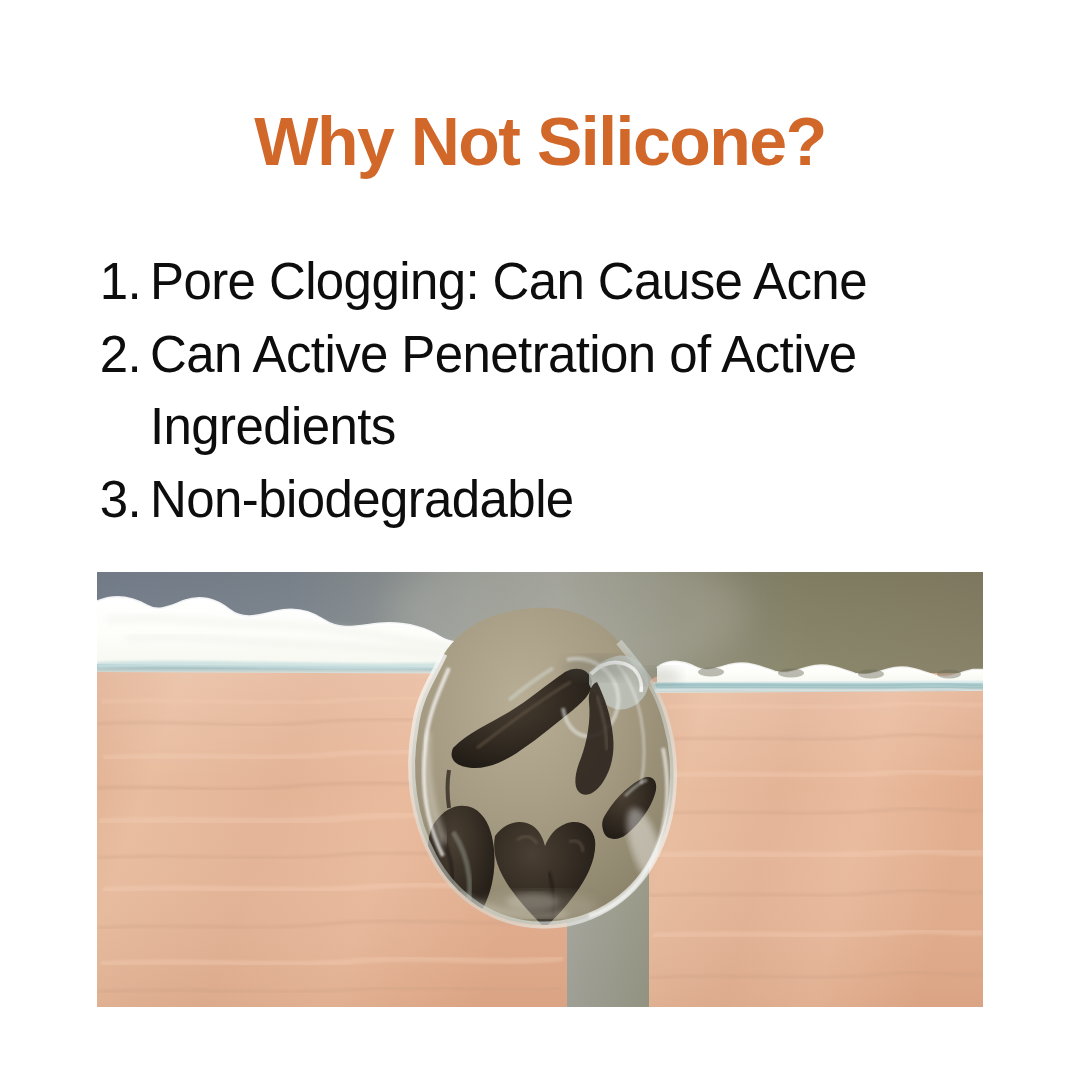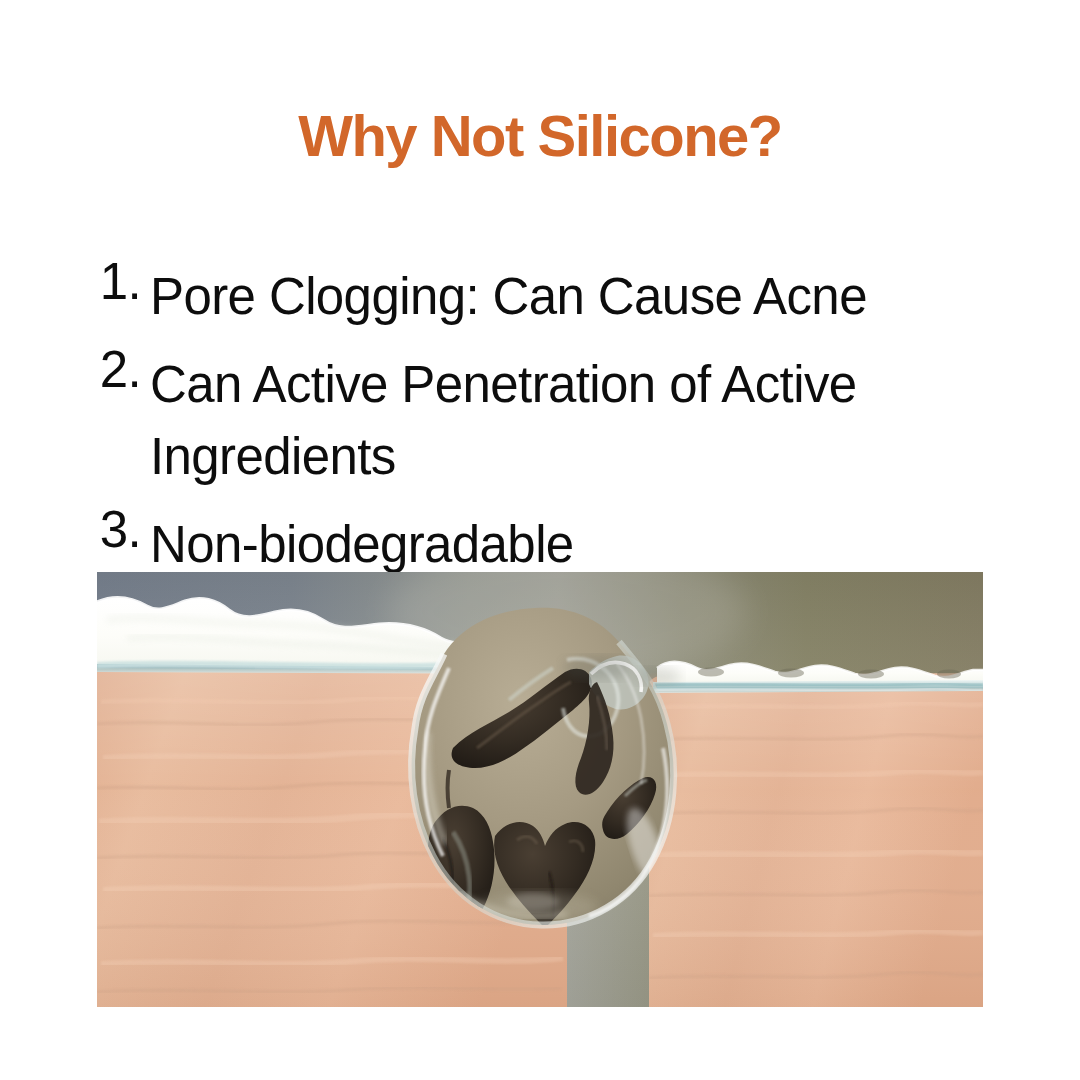--- a/index.html
+++ b/index.html
@@ -23,21 +23,21 @@
   }
 
   
   .title {
     position: absolute;
     left: 0;
     top: 106px;
     width: 1080px;
     text-align: center;
     font-family: "Liberation Sans", sans-serif;
-    font-size: 58px;
+    font-size: 68px;
     font-weight: bold;
     letter-spacing: -1.5px;
     color: #d2672a;
     line-height: 1.05;
     white-space: nowrap;
   }
 
   
   .list {
     position: absolute;
@@ -59,21 +59,20 @@
   .list-num {
     flex: 0 0 auto;
     width: 52px;
     text-align: right;
     padding-right: 9px;
     box-sizing: border-box;
   }
   .list-text {
     flex: 1 1 auto;
     max-width: 845px;
-    margin-top: 15px;
   }
 
   
   .photo {
     position: absolute;
     left: 97px;
     top: 572px;
     width: 886px;
     height: 435px;
     overflow: hidden;

